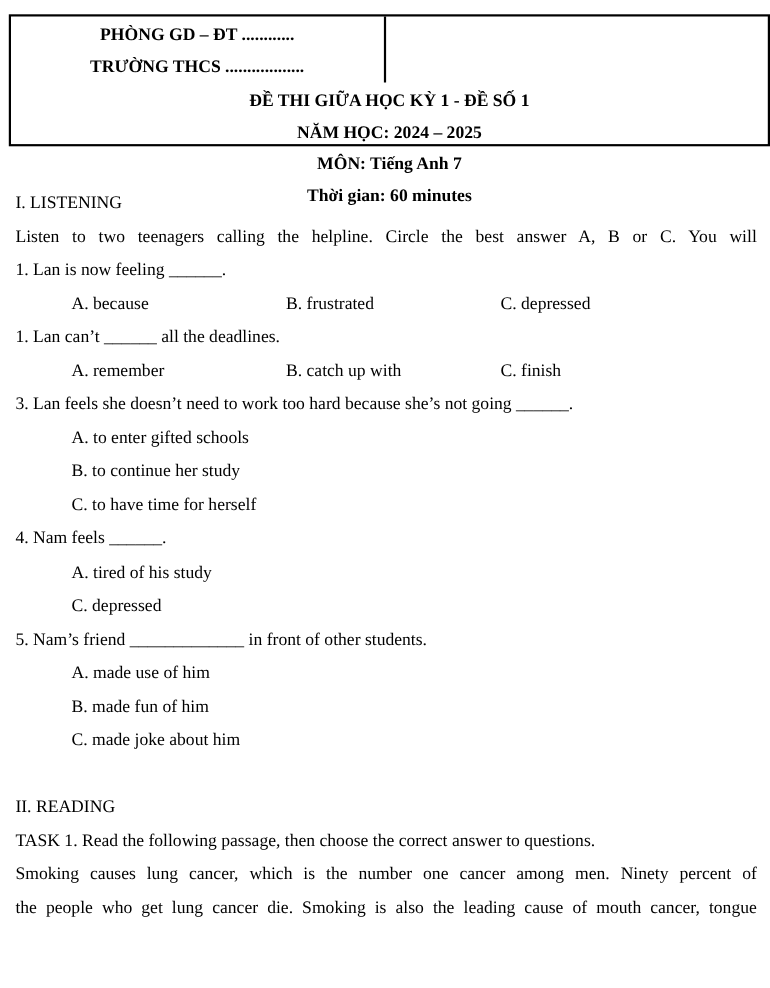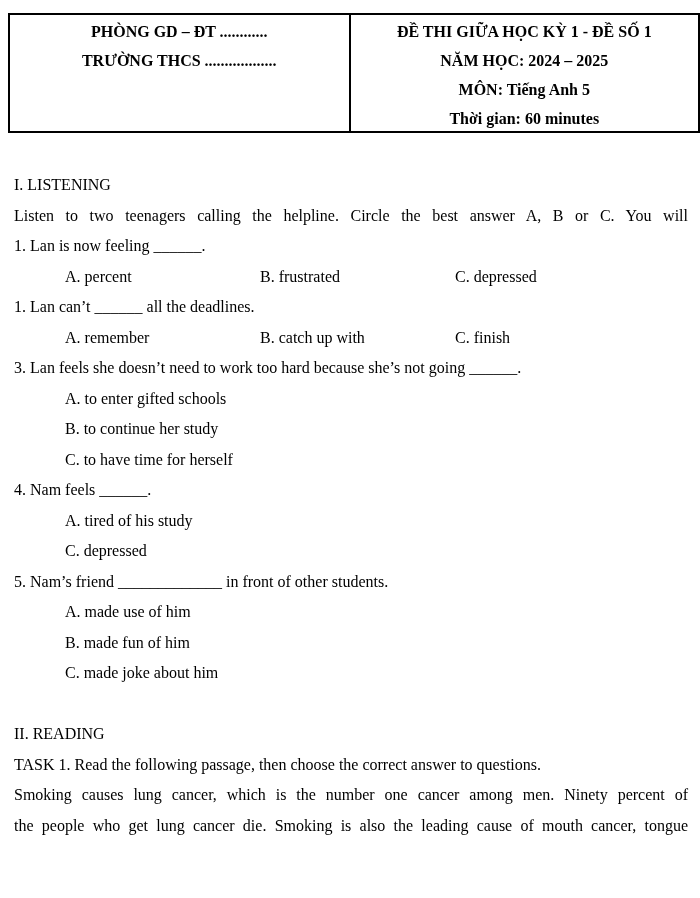--- a/index.html
+++ b/index.html
@@ -15,20 +15,21 @@
     font-family: "Liberation Serif", serif;
     font-size: 16px;
   }
   .header-table {
     display: flex;
     box-sizing: border-box;
     margin: 13px 0 0 8px;
     height: 120px;
     border: 2px solid #000000;
     font-weight: bold;
+    flex-direction: column;
   }
   .header-cell {
     box-sizing: border-box;
     padding: 2px 6px 0 6px;
     text-align: center;
     line-height: 29px;
   }
   .header-cell.left {
     width: 49.5%;
     border-right: 2px solid #000000;
@@ -64,34 +65,34 @@
 <div class="page">
 
   <div class="header-table">
     <div class="header-cell left">
       <div>PHÒNG GD – ĐT ............</div>
       <div>TRƯỜNG THCS ..................</div>
     </div>
     <div class="header-cell right">
       <div>ĐỀ THI GIỮA HỌC KỲ 1 - ĐỀ SỐ 1</div>
       <div>NĂM HỌC: 2024 – 2025</div>
-      <div>MÔN: Tiếng Anh 5</div>
+      <div>MÔN: Tiếng Anh 7</div>
       <div>Thời gian: 60 minutes</div>
     </div>
   </div>
 
   <div class="content">
 
     <div class="section-listening">
       <div class="bold">I. LISTENING</div>
       <div class="bold jline">Listen to two teenagers calling the helpline. Circle the best answer A, B or C. You will</div>
 
       <div>1. Lan is now feeling ______.</div>
       <div class="opts-row">
-        <span class="opt-col">A. percent</span>
+        <span class="opt-col">A. because</span>
         <span class="opt-col">B. frustrated</span>
         <span class="opt-col last">C. depressed</span>
       </div>
 
       <div>1. Lan can’t ______ all the deadlines.</div>
       <div class="opts-row">
         <span class="opt-col">A. remember</span>
         <span class="opt-col">B. catch up with</span>
         <span class="opt-col last">C. finish</span>
       </div>

